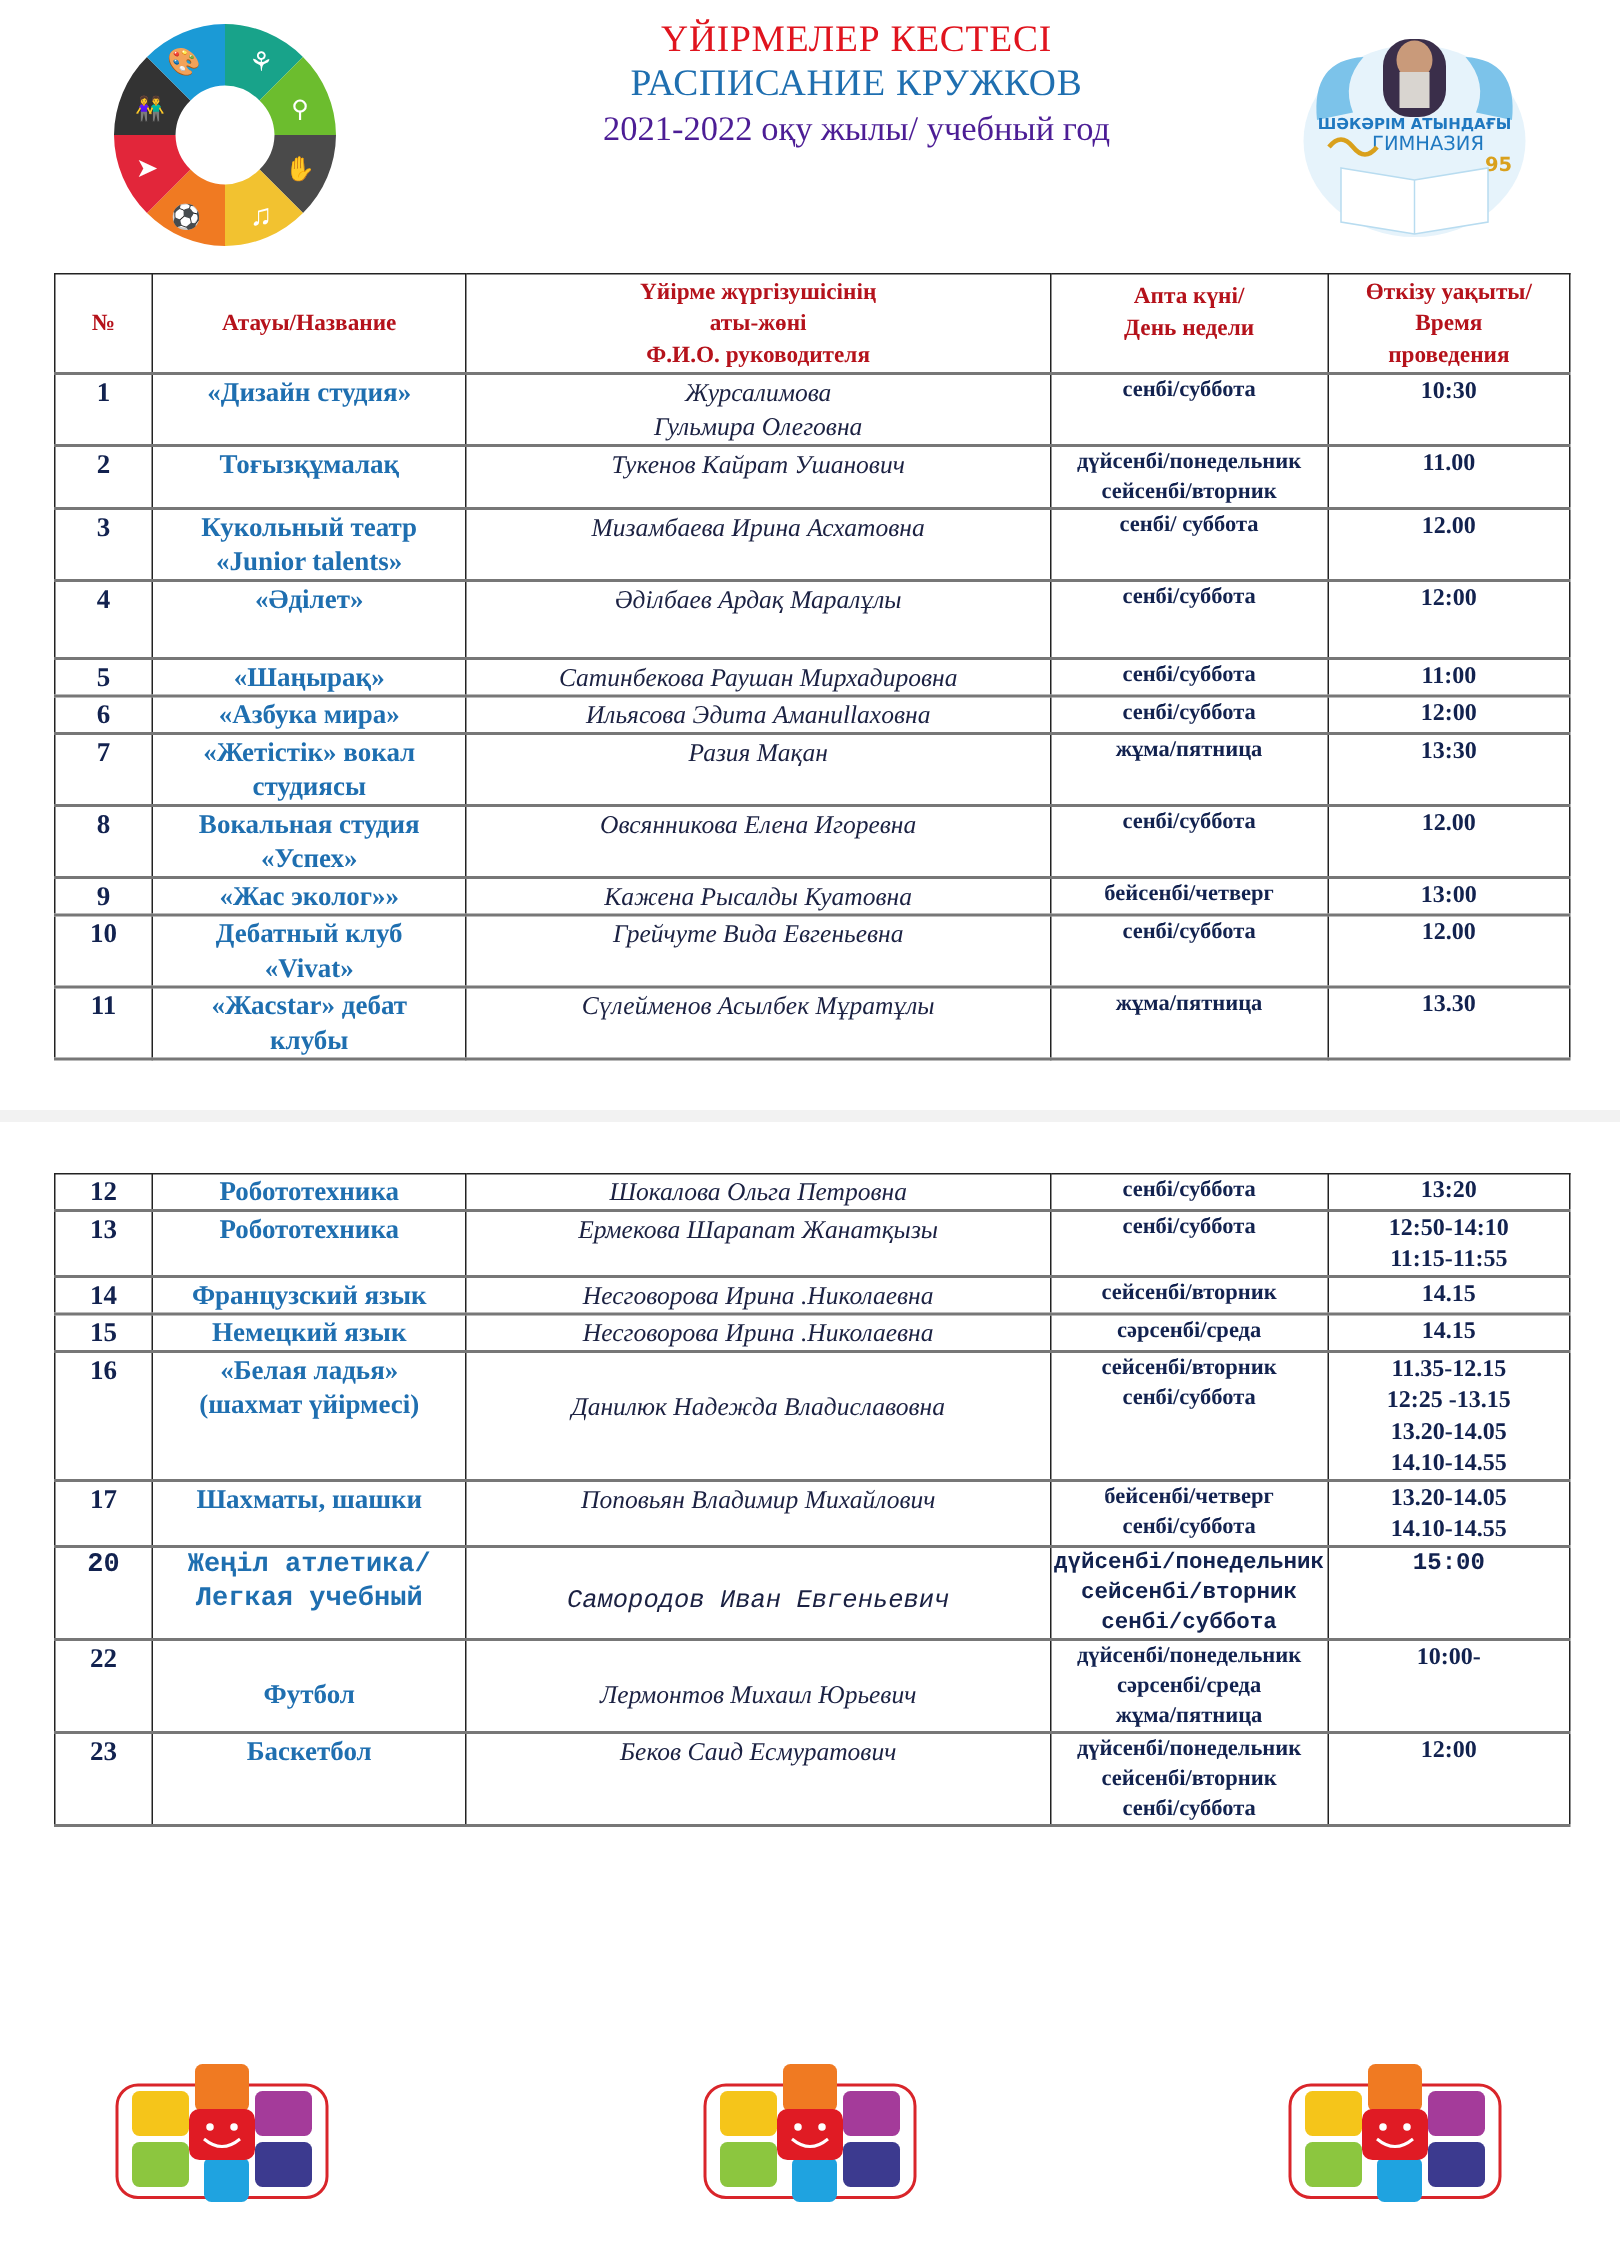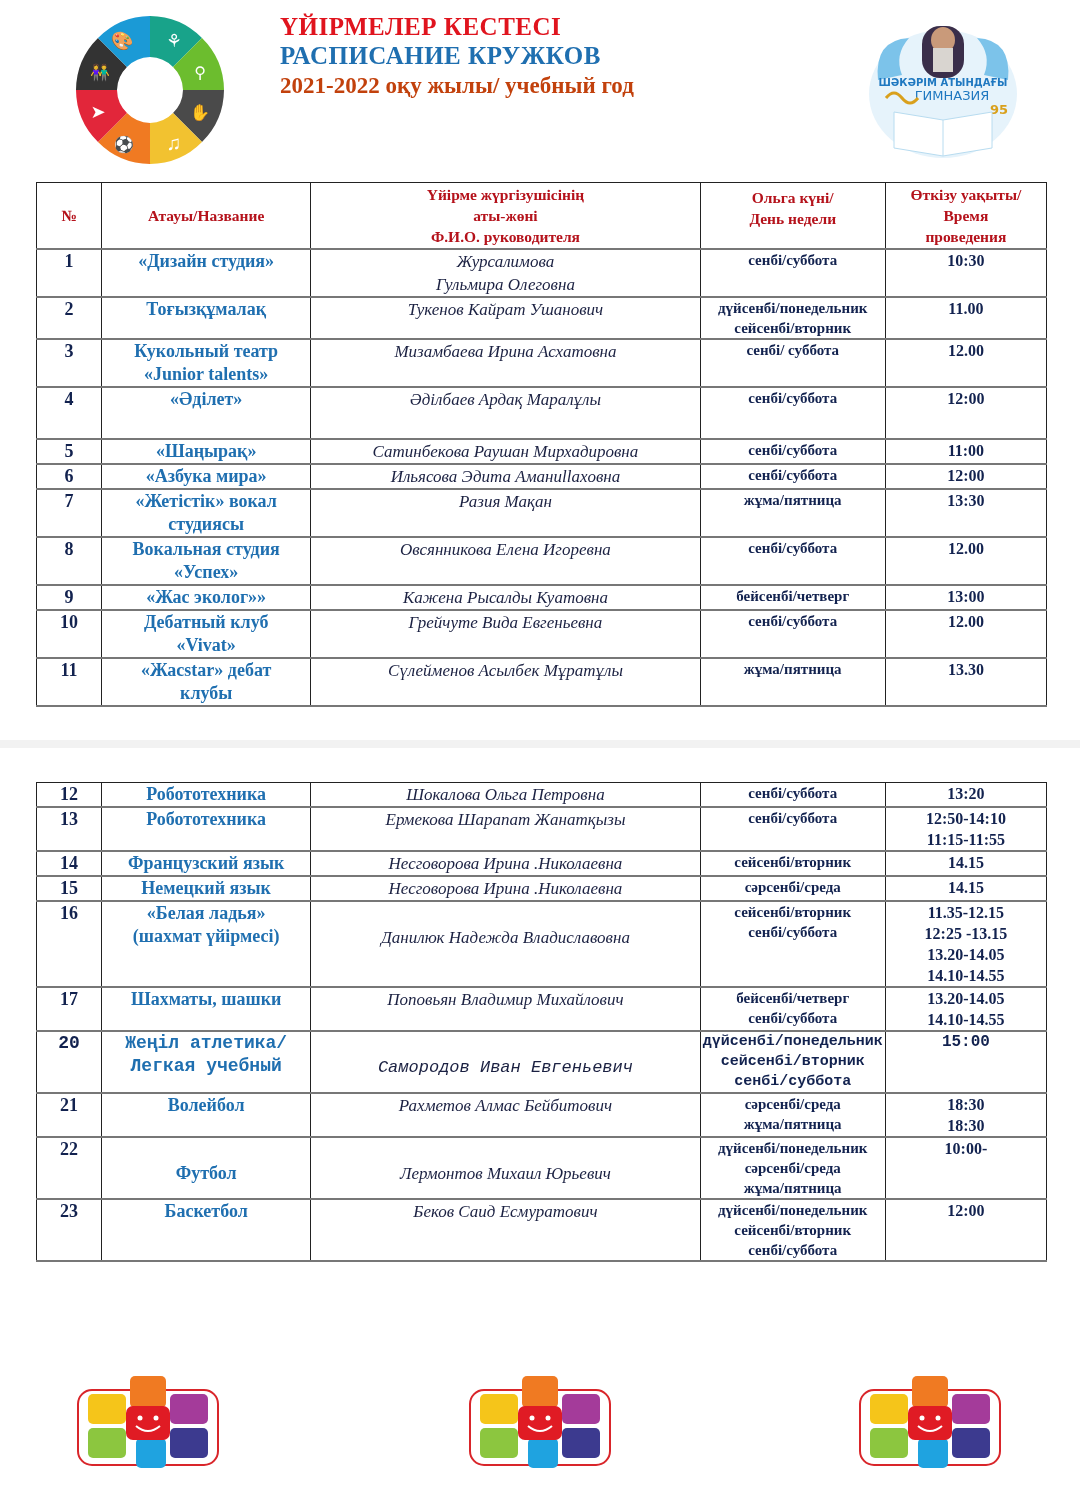--- a/index.html
+++ b/index.html
@@ -2,24 +2,24 @@
 <html><head>
 <meta charset="utf-8">
 <style>
   html, body { margin:0; padding:0; background:#ffffff; }
   body { width:1080px; height:1495px; position:relative; overflow:hidden; font-family:"Liberation Serif", serif; }
   .page { position:absolute; left:0; width:1080px; background:#fff; }
   .page1 { top:0; height:740px; }
   .gap { position:absolute; left:0; top:740px; width:1080px; height:8px; background:#f2f2f2; }
   .page2 { top:748px; height:747px; }
 
-  .header { position:absolute; top:12px; left:280px; width:560px; text-align:left; font-weight:bold; }
+  .header { position:absolute; top:12px; left:291px; width:560px; text-align:center; font-weight:normal; }
   .h-kz { color:#e0141e; font-size:25px; line-height:29px; letter-spacing:0.5px; }
   .h-ru { color:#1f6fb0; font-size:25px; line-height:29px; letter-spacing:0.5px; }
-  .h-year { color:#c2410c; font-size:23px; line-height:31px; }
+  .h-year { color:#4c1d95; font-size:23px; line-height:31px; }
   .h-org { color:#d01818; font-size:12.5px; margin-top:18px; }
 
   .logo-left { position:absolute; left:74px; top:14px; width:152px; height:152px; }
   .logo-right { position:absolute; left:864px; top:20px; width:158px; height:142px; }
 
   table.sched { position:absolute; left:36px; border-collapse:collapse; table-layout:fixed; width:1011px; }
   table.sched td, table.sched th { border:1px solid #222; padding:0; vertical-align:top; font-weight:bold; }
   table.sched tr { border-bottom:2px solid #777; }
   .t1 { top:182px; }
   .t2 { top:782px; }
@@ -101,21 +101,21 @@
   <tbody>
       <tr style="height:66px">
     <th>№</th>
     <th>Атауы/Название</th>
     <th>
       <span class="line">Үйірме жүргізушісінің</span>
       <span class="line">аты-жөні</span>
       <span class="line">Ф.И.О. руководителя</span>
     </th>
     <th style="vertical-align:top !important; padding-top:4px;">
-      <span class="line">Ольга күні/</span>
+      <span class="line">Апта күні/</span>
       <span class="line">День недели</span>
     </th>
     <th>
       <span class="line">Өткізу уақыты/</span>
       <span class="line">Время</span>
       <span class="line">проведения</span>
     </th>
   </tr>
   </tbody>
     <tbody id="tbody1">
@@ -410,37 +410,20 @@
         <td class="lead mid">
           <span class="line">Самородов Иван Евгеньевич</span>
         </td>
         <td class="day">
           <span class="line">дүйсенбі/понедельник</span>
           <span class="line">сейсенбі/вторник</span>
           <span class="line">сенбі/суббота</span>
         </td>
         <td class="time">
           <span class="line">15:00</span>
-        </td>
-      </tr>
-      <tr style="height: 42px;">
-        <td class="no">21</td>
-        <td class="name">
-          <span class="line">Волейбол</span>
-        </td>
-        <td class="lead">
-          <span class="line">Рахметов  Алмас Бейбитович</span>
-        </td>
-        <td class="day">
-          <span class="line">сәрсенбі/среда</span>
-          <span class="line">жұма/пятница</span>
-        </td>
-        <td class="time">
-          <span class="line">18:30</span>
-          <span class="line">18:30</span>
         </td>
       </tr>
       <tr style="height: 62px;">
         <td class="no">22</td>
         <td class="name mid">
           <span class="line">Футбол</span>
         </td>
         <td class="lead mid">
           <span class="line">Лермонтов Михаил Юрьевич</span>
         </td>

